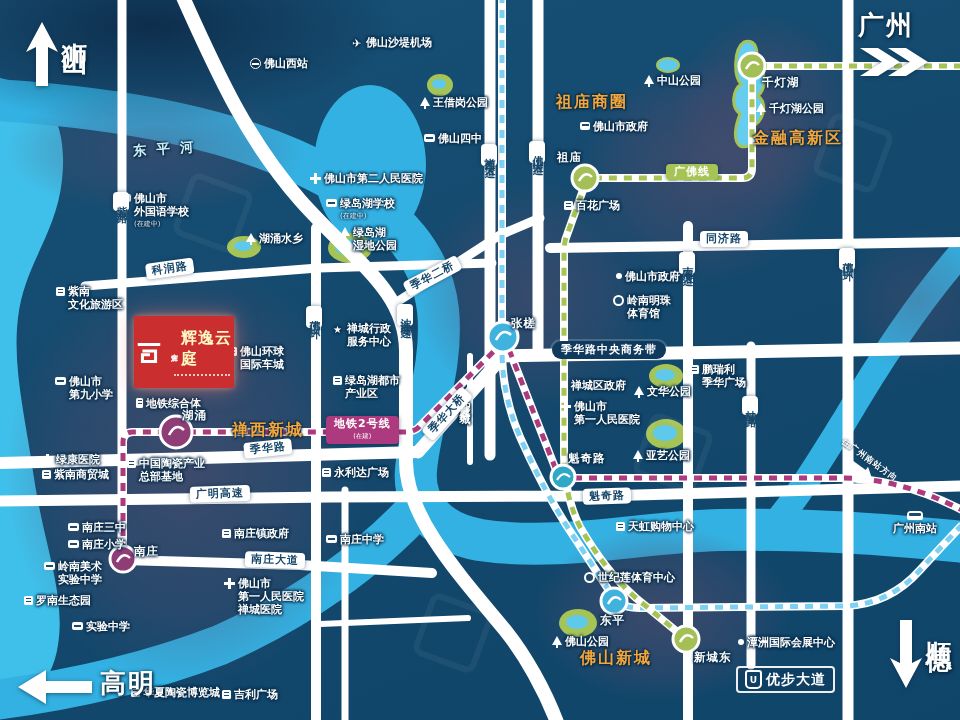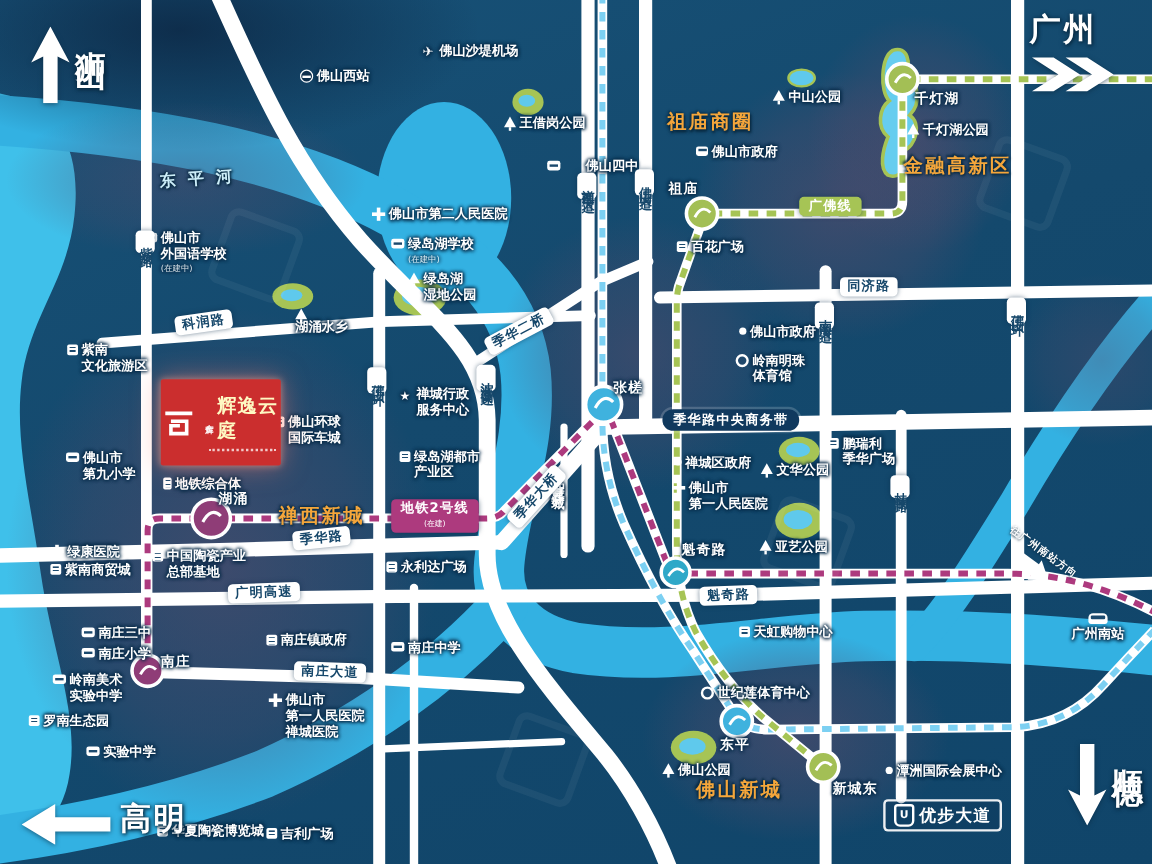--- a/index.html
+++ b/index.html
@@ -239,27 +239,27 @@
           <div>外国语学校</div>
           <div class="tiny">(在建中)</div>
         </div>
       </div>
       <div class="poi" style="left: 420px; top: 96px;">
         <span class="ic ic-tree"></span>
         <div class="tx">
           <div>王借岗公园</div>
         </div>
       </div>
-      <div class="poi" style="left: 456px; top: 132px; gap: 18px;">
+      <div class="poi" style="left: 424px; top: 132px;">
         <span class="ic ic-school"></span>
         <div class="tx">
           <div>佛山四中</div>
         </div>
       </div>
-      <div class="poi" style="left: 246px; top: 256px; flex-direction: column;">
+      <div class="poi" style="left: 246px; top: 232px;">
         <span class="ic ic-tree"></span>
         <div class="tx">
           <div>湖涌水乡</div>
         </div>
       </div>
       <div class="poi" style="left: 310px; top: 172px;">
         <span class="ic ic-hosp"></span>
         <div class="tx">
           <div>佛山市第二人民医院</div>
         </div>

